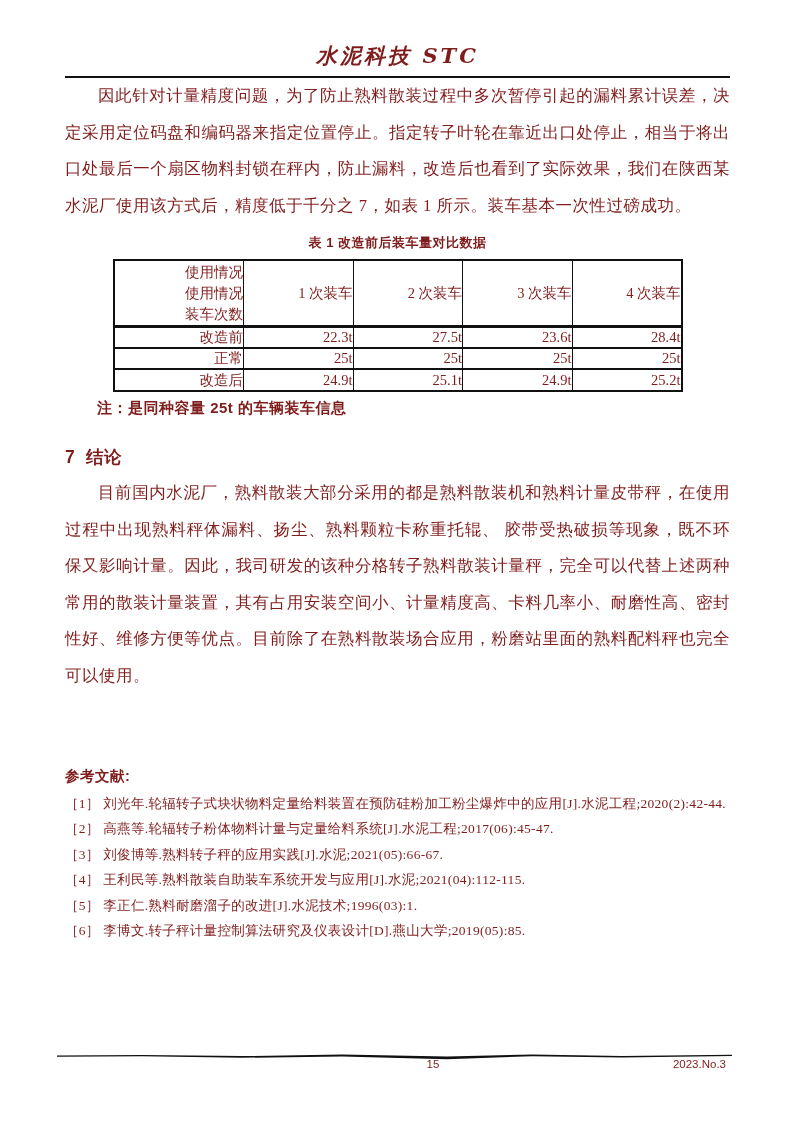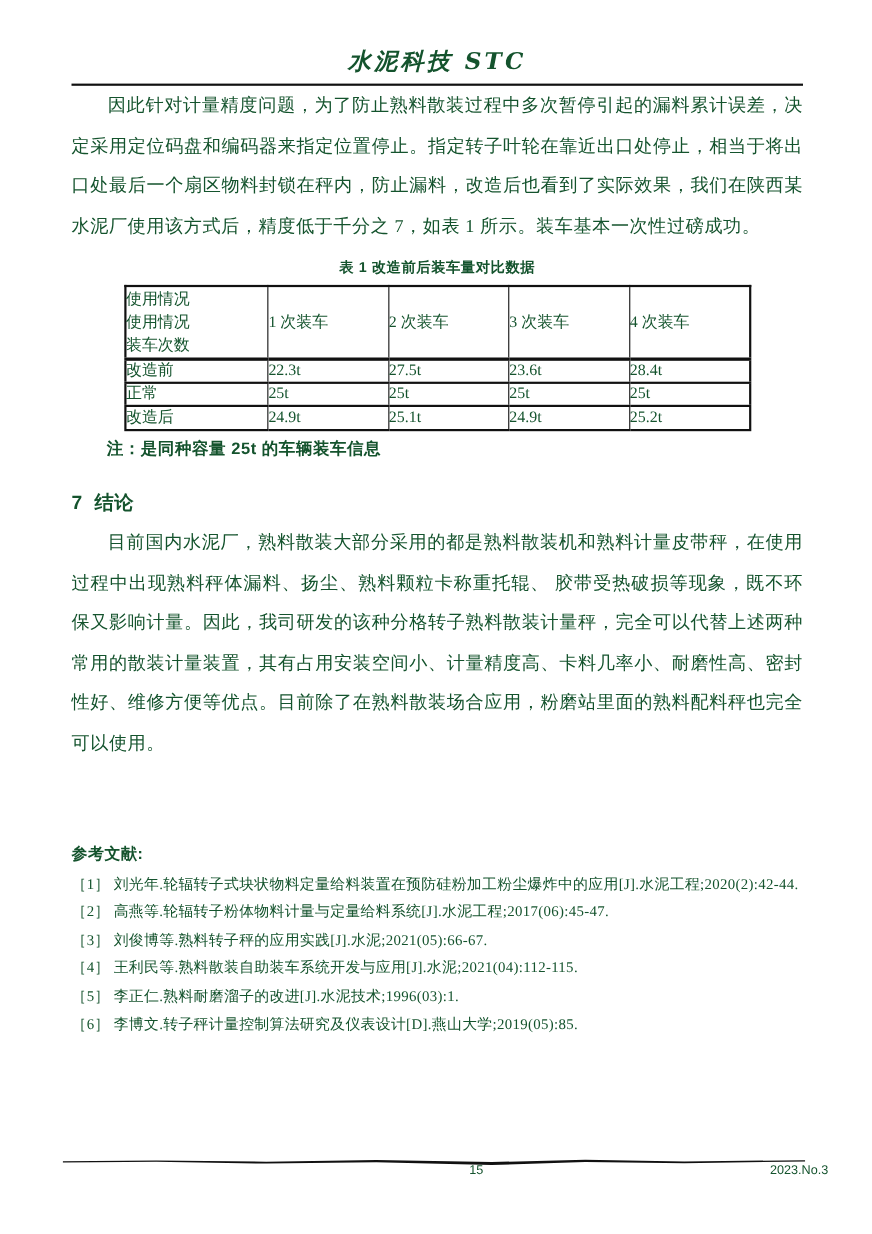--- a/index.html
+++ b/index.html
@@ -3,21 +3,21 @@
 <meta charset="utf-8">
 <style>
   * { box-sizing: border-box; margin: 0; padding: 0; }
   html, body { background: #ffffff; }
   .page {
     position: relative;
     width: 793px;
     height: 1122px;
     margin: 0 auto;
     background: #ffffff;
-    color: #14532d;
+    color: #7f1d1d;
     font-family: "Liberation Serif", serif;
     overflow: hidden;
   }
   .content { padding: 0 63px 0 65px; }
 
   
   .journal-head {
     padding-top: 44px;
     text-align: center;
     font-family: "DejaVu Serif", serif;
@@ -54,21 +54,21 @@
   table.data-table {
     border-collapse: collapse;
     margin: 7px auto 0 auto;
     width: 570px;
     table-layout: fixed;
     font-size: 14.5px;
   }
   table.data-table col.c0 { width: 130px; }
   table.data-table td, table.data-table th {
     border: 1px solid #111;
-    text-align: left;
+    text-align: right;
     vertical-align: middle;
     font-weight: normal;
     padding: 0;
     margin-left: 12px;
   }
   table.data-table { border: 2px solid #111; }
   table.data-table thead th {
     height: 66px;
     border-bottom: 3px solid #111;
     line-height: 21px;
@@ -130,21 +130,21 @@
     top: 1058px;
     left: 420px;
     width: 26px;
     text-align: center;
     font-family: "Liberation Sans", sans-serif;
     font-size: 11.5px;
   }
   .footer-issue {
     position: absolute;
     top: 1058px;
-    right: 40px;
+    right: 67px;
     font-family: "Liberation Sans", sans-serif;
     font-size: 11.5px;
   }
 </style>
 </head>
 <body>
 
 <div class="page">
   <div class="content">
 

